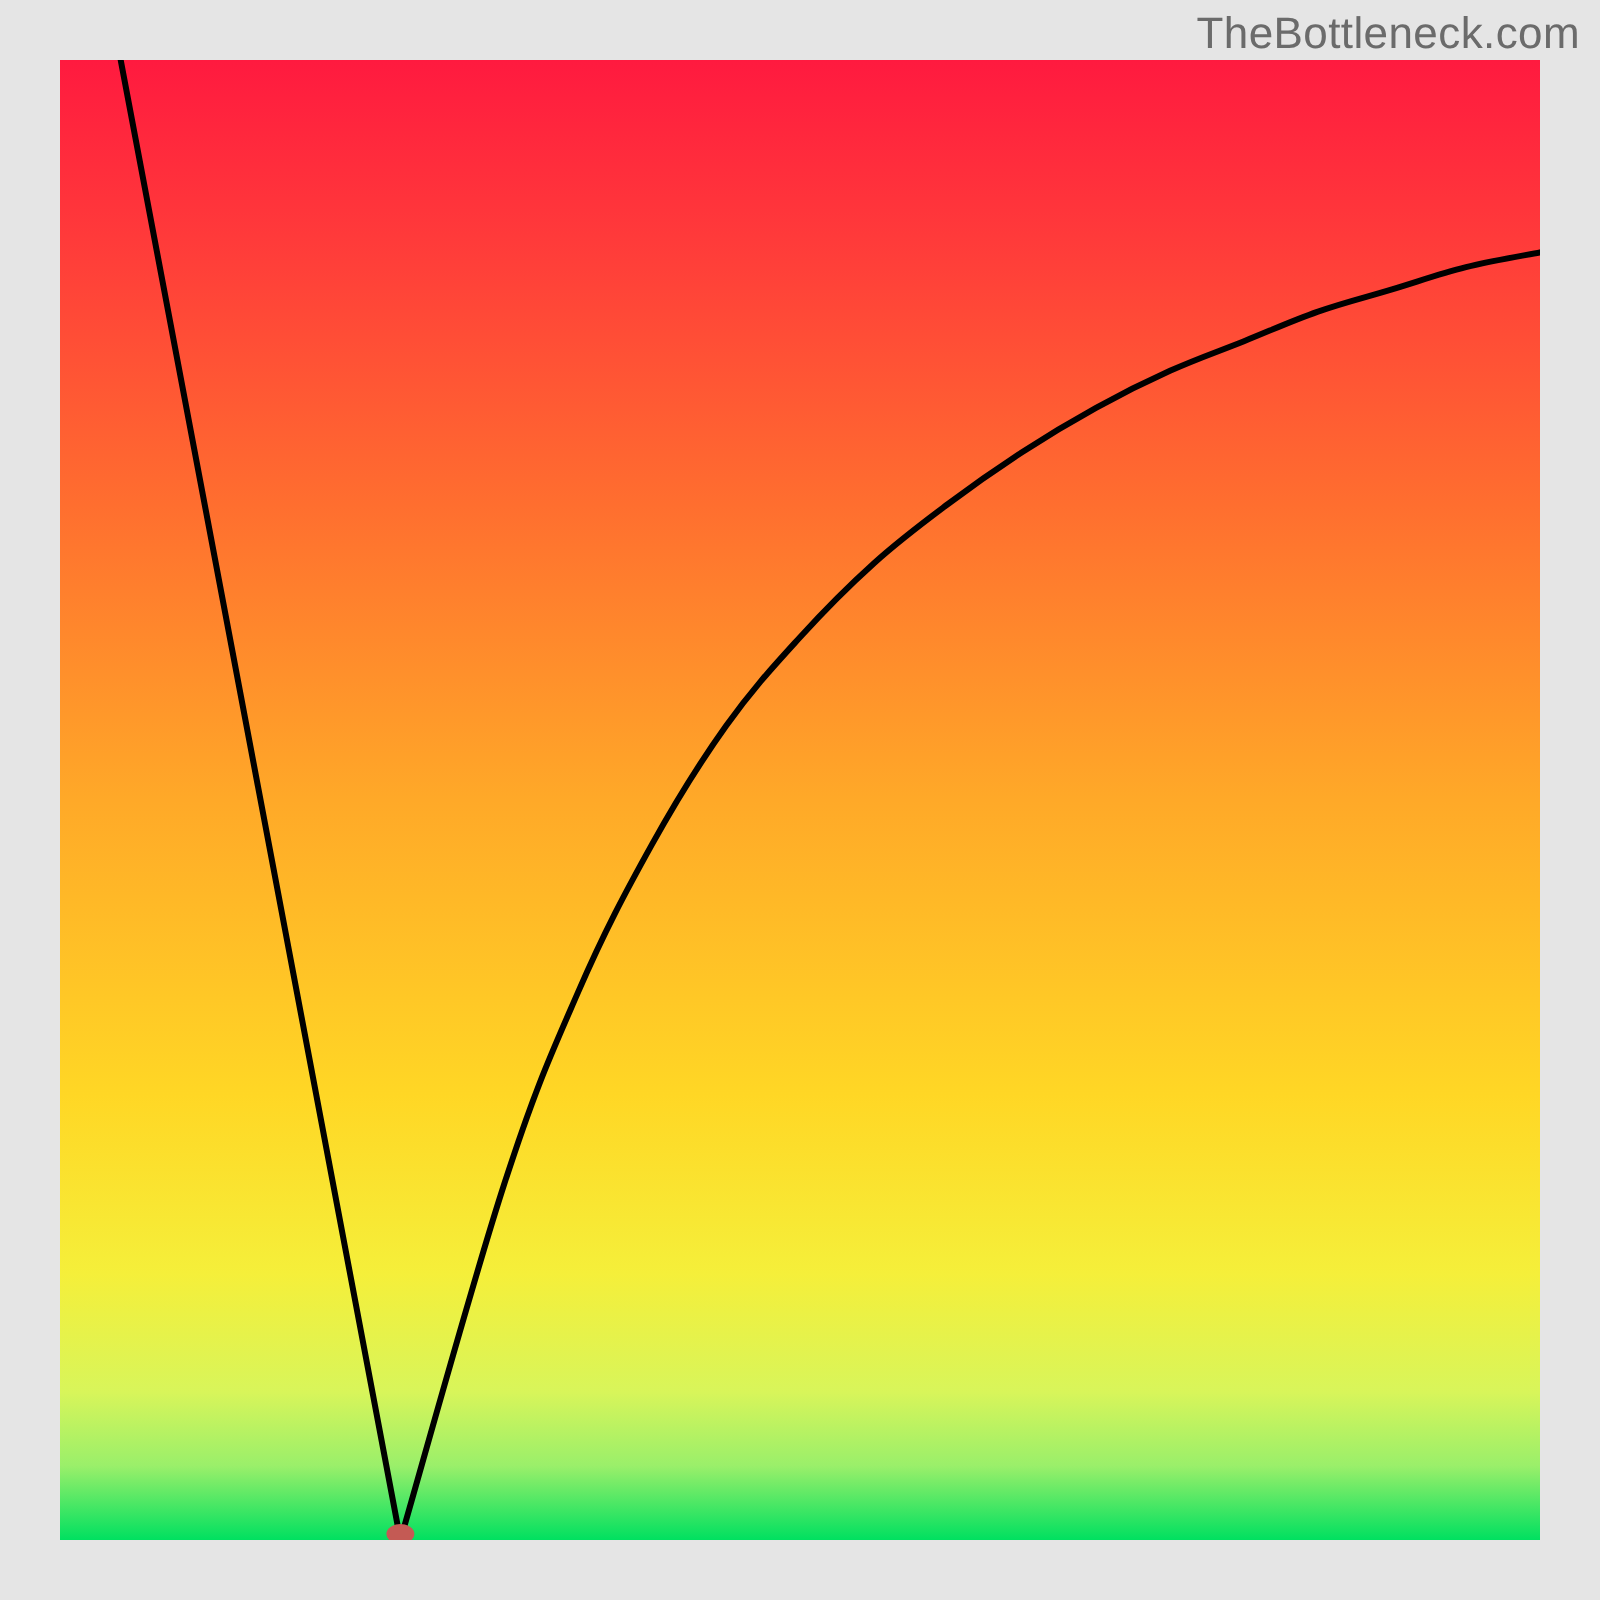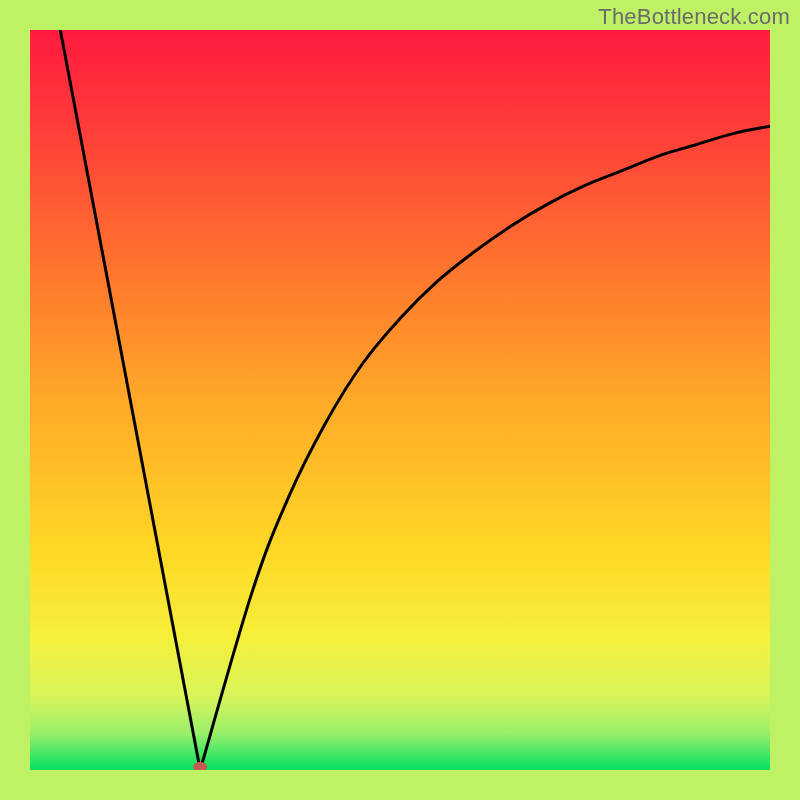--- a/index.html
+++ b/index.html
@@ -8,21 +8,21 @@
     width: 800px;
     height: 800px;
     background: #000;
     font-family: Arial, Helvetica, sans-serif;
     overflow: hidden;
   }
   .container {
     position: relative;
     width: 800px;
     height: 800px;
-    background: #bef264;
+    background: #e5e5e5;
   }
   .attribution {
     position: absolute;
     top: 4px;
     right: 10px;
     color: #6b6b6b;
     font-size: 22px;
     font-weight: 500;
     letter-spacing: 0.2px;
   }

